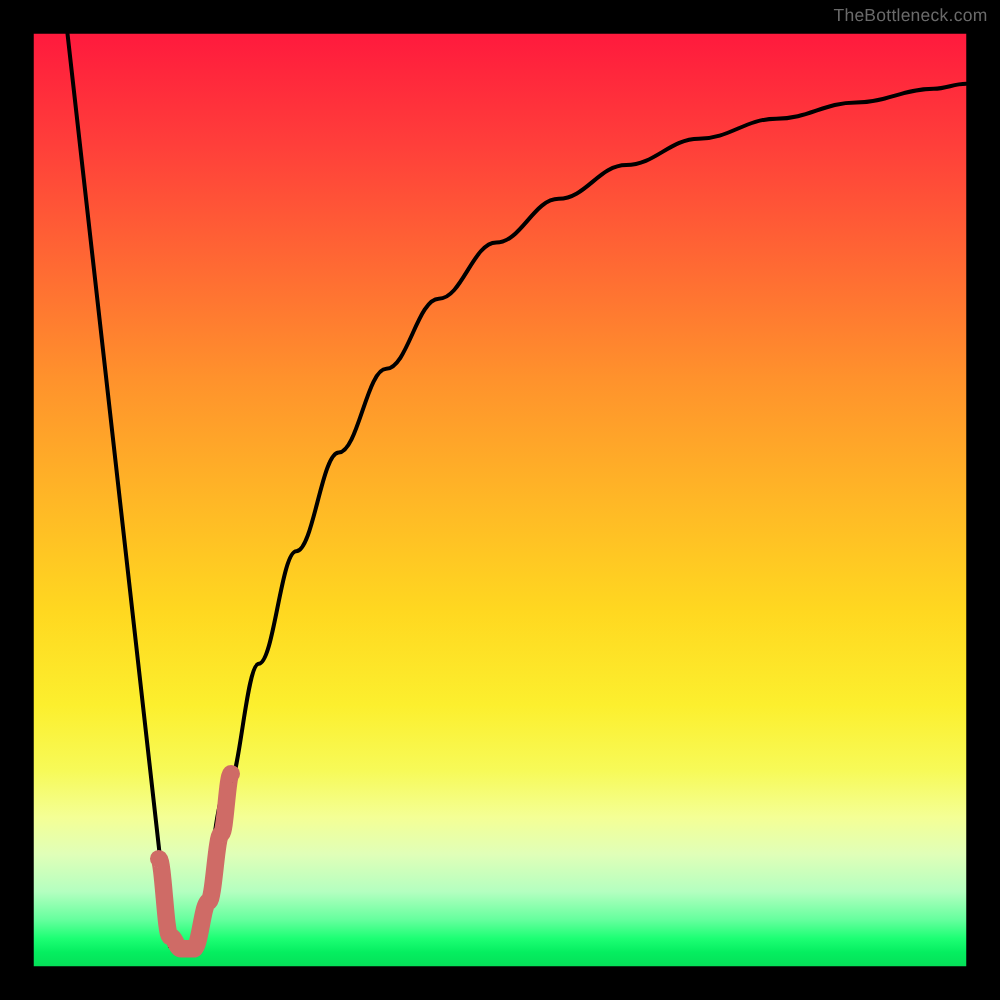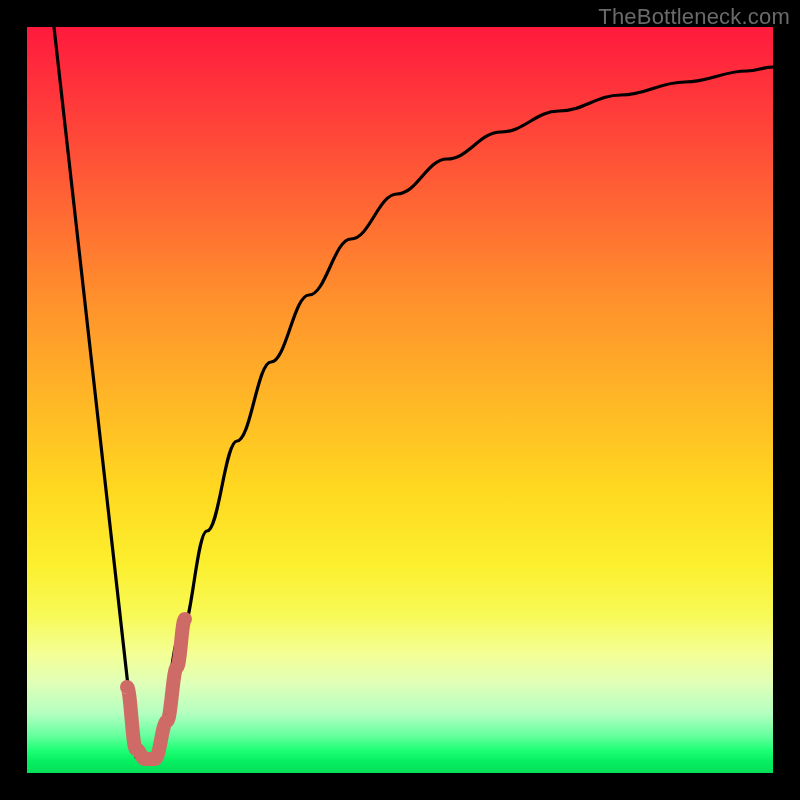--- a/index.html
+++ b/index.html
@@ -47,21 +47,21 @@
     top: 0;
     width: 746px;
     height: 746px;
     overflow: visible;
   }
   .watermark {
     position: absolute;
     top: 4px;
     right: 10px;
     color: #6a6a6a;
-    font-size: 22px;
+    font-size: 14px;
     font-weight: 500;
     letter-spacing: 0.2px;
     user-select: none;
   }
 </style>
 </head>
 <body>
 
 <div class="frame">
 

